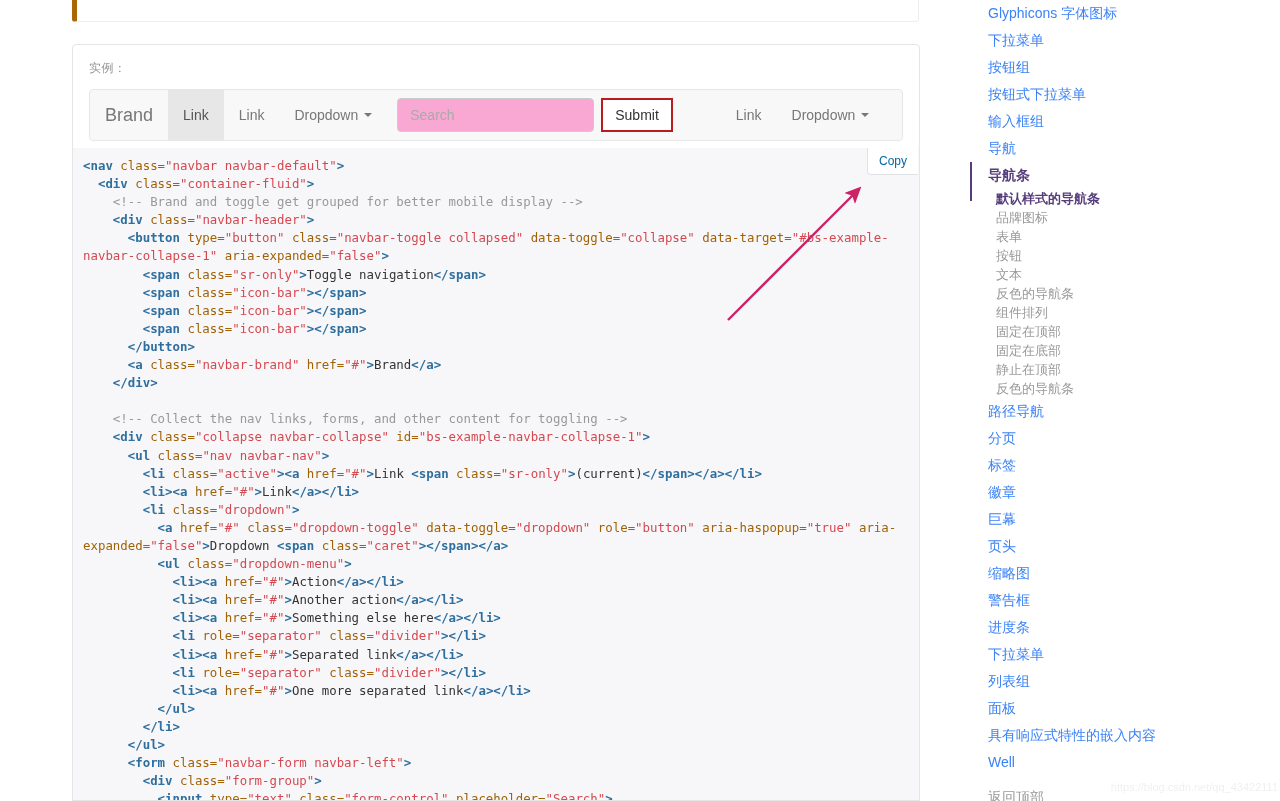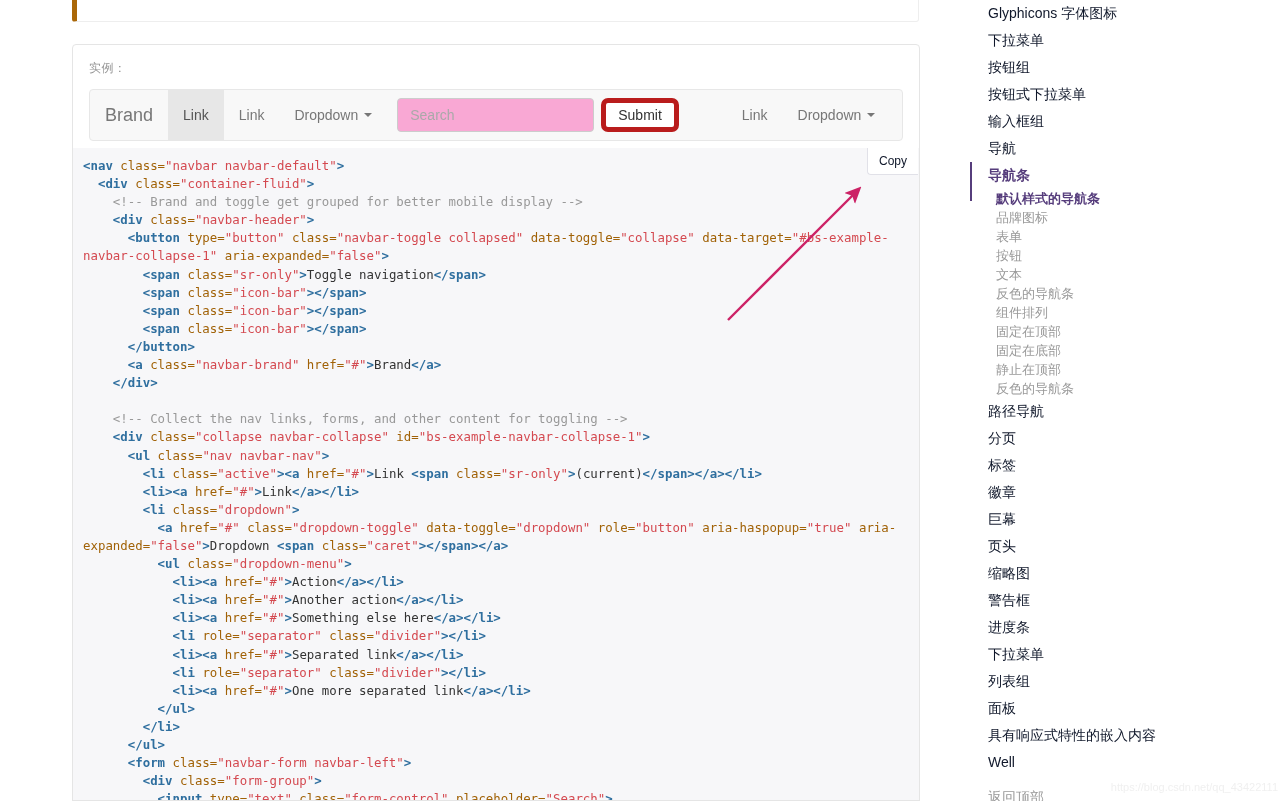--- a/index.html
+++ b/index.html
@@ -122,22 +122,22 @@
     color: #555;
     font-family: "Liberation Sans", sans-serif;
     outline: none;
   }
   .nb-search::placeholder { color: #a9a9a9; }
   .nb-submit {
     height: 34px;
     padding: 0 12px;
     box-sizing: border-box;
     background: #fff;
-    border: 5px solid #b91c1c;
-    border-radius: 7px;
+    border: 2px solid #b91c1c;
+    border-radius: 0;
     font-size: 14px;
     color: #333;
     font-family: "Liberation Sans", sans-serif;
     cursor: pointer;
   }
   .nb-right {
     display: flex;
     align-items: stretch;
     margin-left: 48px;
   }
@@ -158,21 +158,21 @@
   .copy-btn {
     position: absolute;
     right: 1px;
     top: 0px;
     z-index: 5;
     background: #fff;
     border: 1px solid #e1e1e8;
     border-top: 0;
     border-right: 0;
     border-radius: 0 0 0 4px;
-    color: #0f172a;
+    color: #0369a1;
     font-size: 12px;
     padding: 6px 11px;
     font-family: "Liberation Sans", sans-serif;
     cursor: pointer;
   }
   pre.code {
     margin: 0;
     padding: 9px 14px 0 10px;
     font-family: "DejaVu Sans Mono", "Liberation Mono", monospace;
     font-size: 12.4px;
@@ -208,21 +208,21 @@
     height: 801px;
     background: #ffffff;
     overflow: hidden;
   }
   .side-list { list-style: none; margin: 0; padding: 0; }
   .side-item {
     position: relative;
     padding: 4px 20px 4px 38px;
     font-size: 14px;
     line-height: 19px;
-    color: #0f172a;
+    color: #3b82f6;
     cursor: pointer;
   }
   .side-item.lvl1 { font-weight: normal; }
   .side-item.active {
     color: #563d7c;
     font-weight: bold;
   }
   .side-item.active::before {
     content: "";
     position: absolute;

